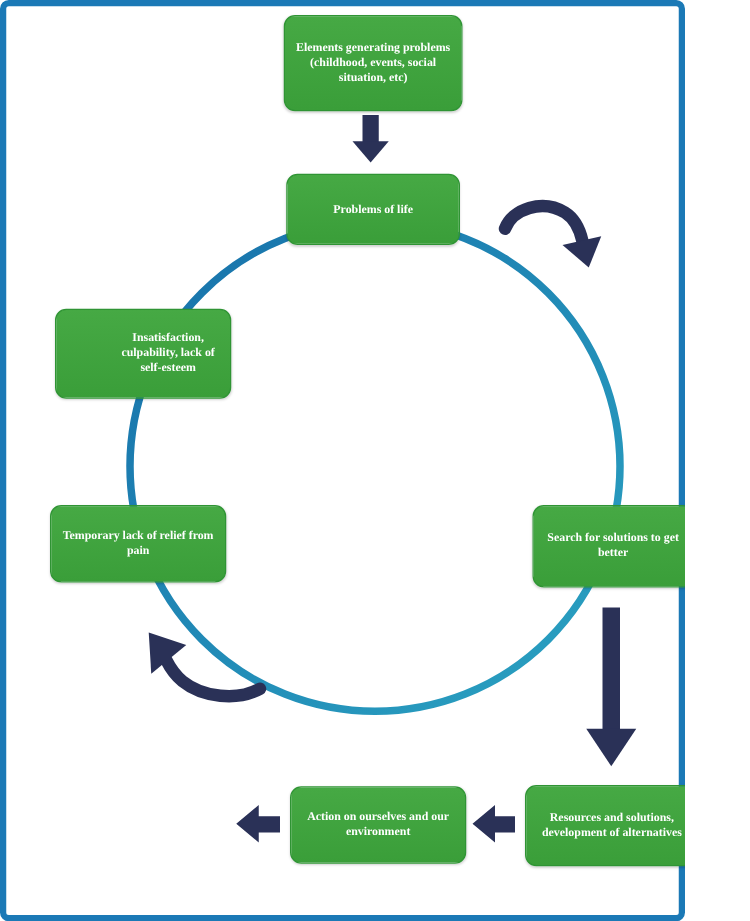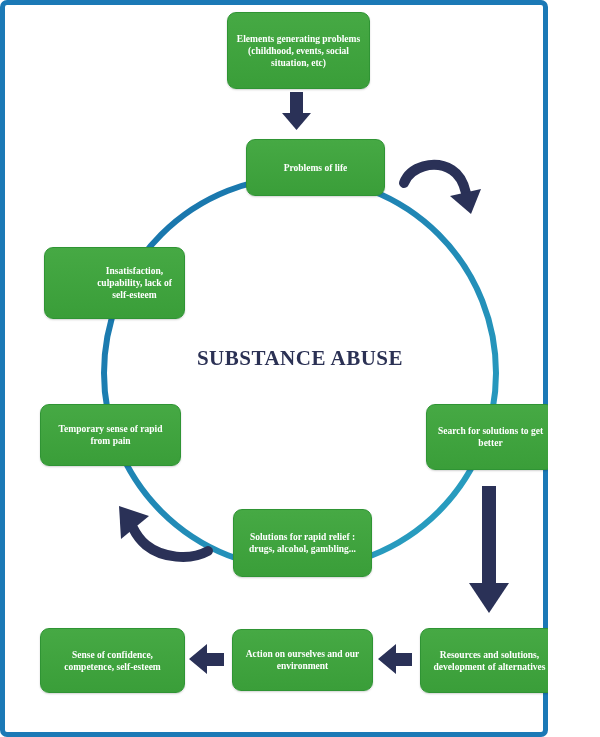--- a/index.html
+++ b/index.html
@@ -72,49 +72,42 @@
       <polygon points="189,659 207,644 207,653 224,653 224,666 207,666 207,674"></polygon>
     </g>
   </svg>
 
   <div class="frame"></div>
 
   <div class="node" style="left:227px;top:12px;width:143px;height:77px;">
     <span>Elements generating problems (childhood, events, social situation, etc)</span>
   </div>
 
-  <div class="node" style="left:246px;top:139px;width:139px;height:57px;">
+  <div class="node" style="left:229px;top:139px;width:139px;height:57px;">
     <span>Problems of life</span>
   </div>
 
 
   <div class="node" style="left:44px;top:247px;width:141px;height:72px;padding-left:48px;">
     <span>Insatisfaction, culpability, lack of self-esteem</span>
   </div>
 
   <div class="node" style="left:426px;top:404px;width:129px;height:66px;text-align:center;">
     <span>Search for solutions to get better</span>
   </div>
 
   <div class="node" style="left:40px;top:404px;width:141px;height:62px;">
-    <span>Temporary sense of rapid from pain</span>
+    <span>Temporary lack of relief from pain</span>
   </div>
 
-  <div class="node" style="left:233px;top:509px;width:139px;height:68px;">
-    <span>Solutions for rapid relief : drugs, alcohol, gambling...</span>
-  </div>
 
   <div class="node" style="left:232px;top:629px;width:141px;height:62px;">
     <span>Action on ourselves and our environment</span>
   </div>
 
   <div class="node" style="left:420px;top:628px;width:139px;height:65px;">
     <span>Resources and solutions, development of alternatives</span>
   </div>
 
-  <div class="node" style="left:40px;top:628px;width:145px;height:65px;">
-    <span>Sense of confidence, competence, self-esteem</span>
-  </div>
 
-  <div class="title">SUBSTANCE ABUSE</div>
 
 
 </div>
 
 </body></html>

